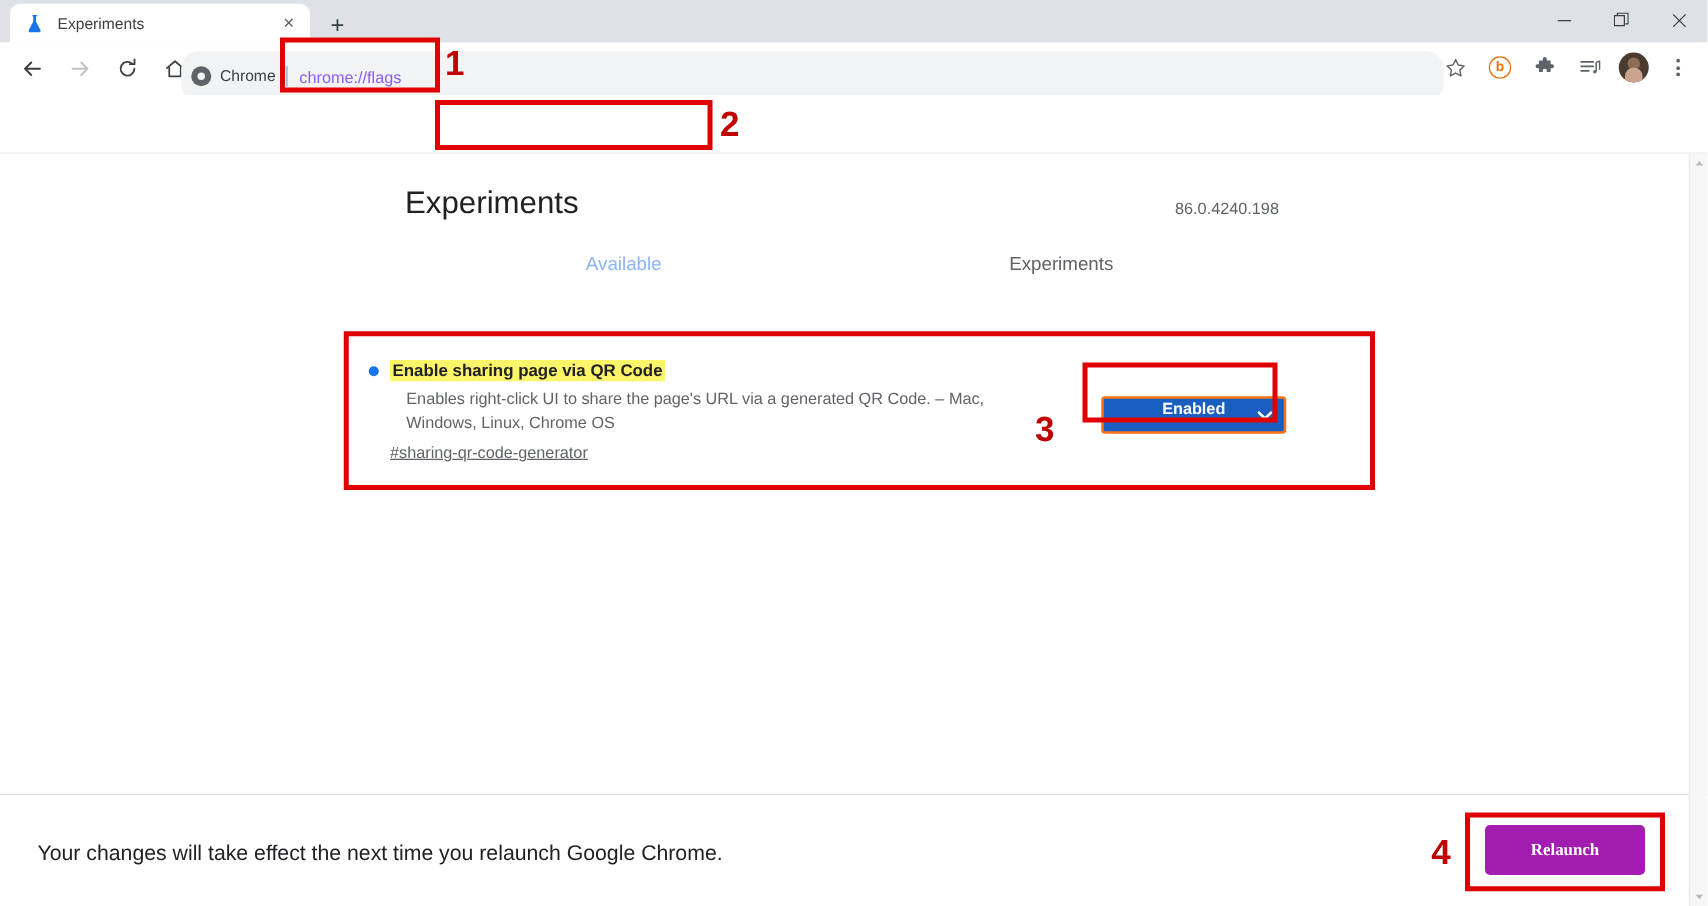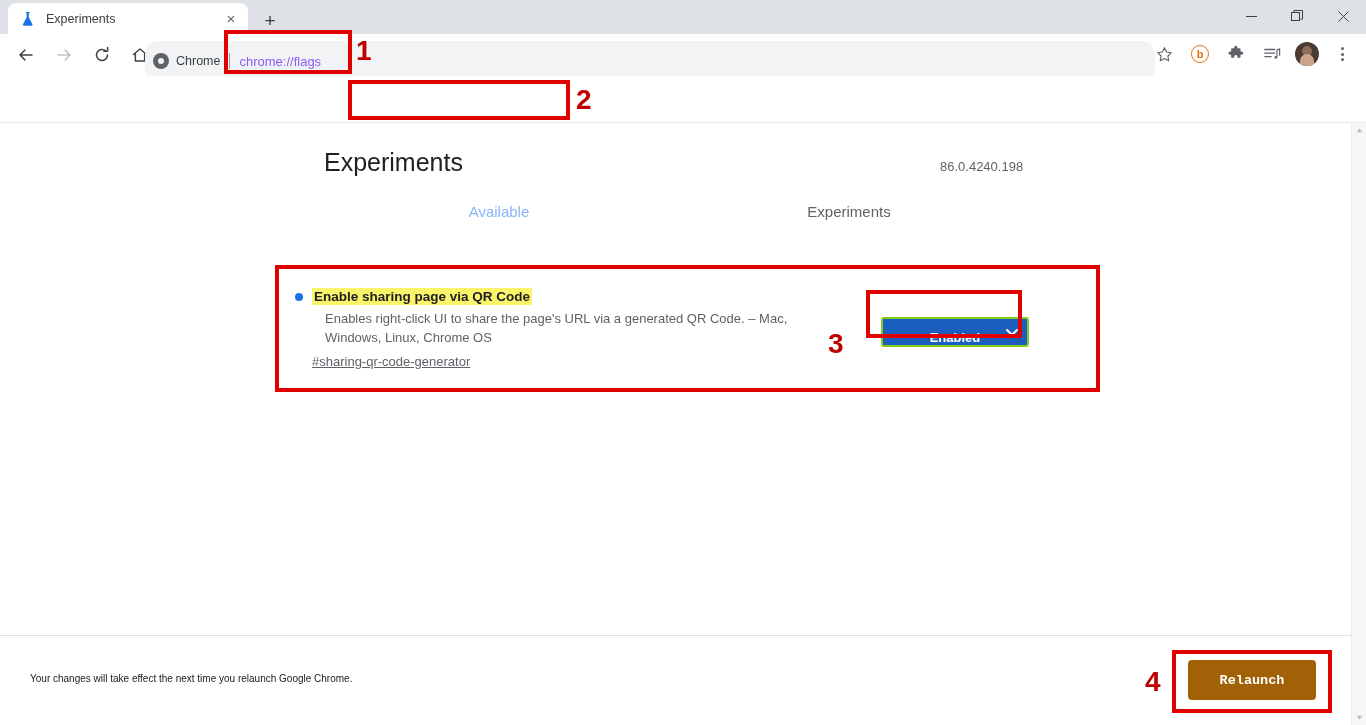--- a/index.html
+++ b/index.html
@@ -218,47 +218,47 @@
   .exp-hash {
     margin-left: 17px; margin-top: 7px; font-size: 13px;
     color: #5f6368; text-decoration: underline;
   }
   .select-wrap {
     position: absolute; left: 586px; top: 29px;
   }
   .flag-select {
     width: 148px; height: 30px;
     background: #1a5fc0; color: #ffffff;
-    border: 2px solid #84cc16; border-radius: 3px;
+    border: 2px solid #f97316; border-radius: 3px;
     font-family: "Liberation Sans", sans-serif;
     font-size: 13px; font-weight: bold;
     text-align: center;
-    display: flex; align-items: flex-end; justify-content: center;
+    display: flex; align-items: flex-start; justify-content: center;
     position: relative;
   }
   .flag-select .chev {
     position: absolute; right: 9px; top: 50%;
     transform: translateY(-50%);
   }
 
   
   .footer {
     position: absolute; left: 0; top: 635px; width: 1366px; height: 90px;
     background: #ffffff; border-top: 1px solid #e0e0e0;
   }
   .footer-text {
     position: absolute; left: 30px; top: 37px;
-    font-size: 10px; color: #202124;
+    font-size: 17px; color: #202124;
   }
   .relaunch {
     position: absolute; left: 1188px; top: 24px;
     width: 128px; height: 40px;
-    background: #a16207; color: #ffffff;
+    background: #a21caf; color: #ffffff;
     border: none; border-radius: 4px;
-    font-family: Liberation Mono, monospace;
+    font-family: Liberation Serif, serif;
     font-size: 13.5px; font-weight: bold;
   }
 
   
   .scrollbar {
     position: absolute; right: 0; top: 123px; width: 15px; height: 602px;
     background: #f7f7f7; border-left: 1px solid #ededed;
   }
   .sb-arrow-top {
     position: absolute; left: 0; top: 0; width: 15px; height: 15px;

